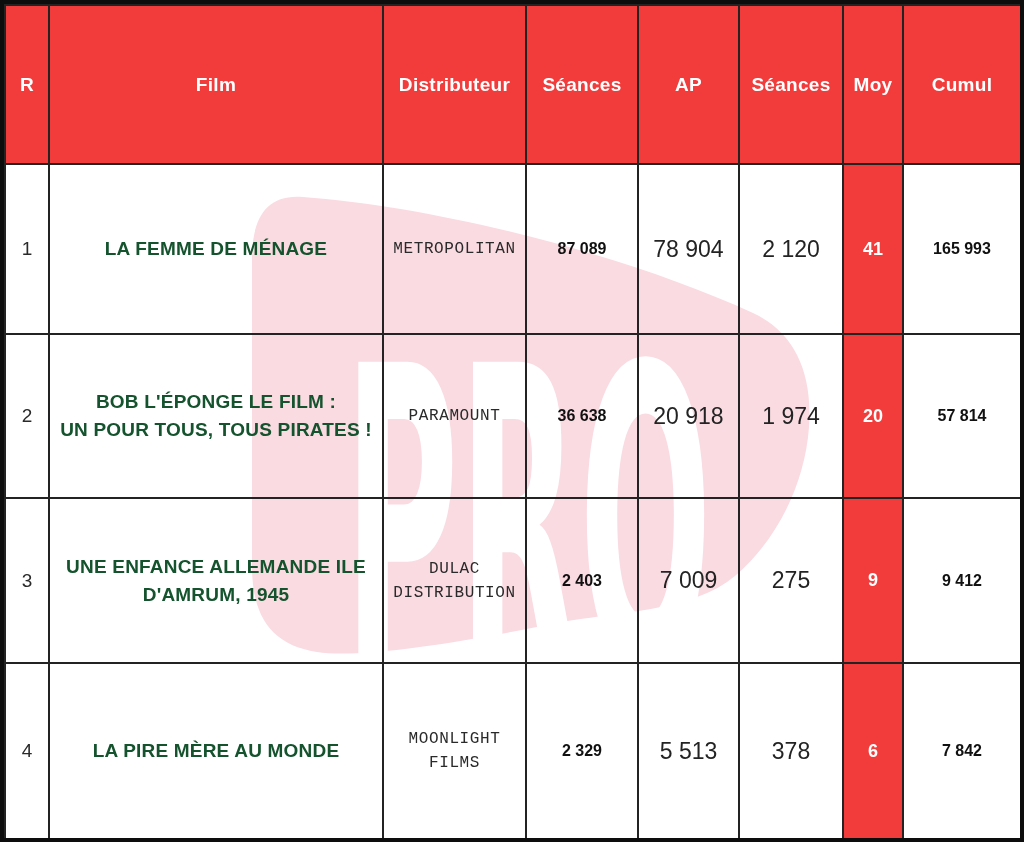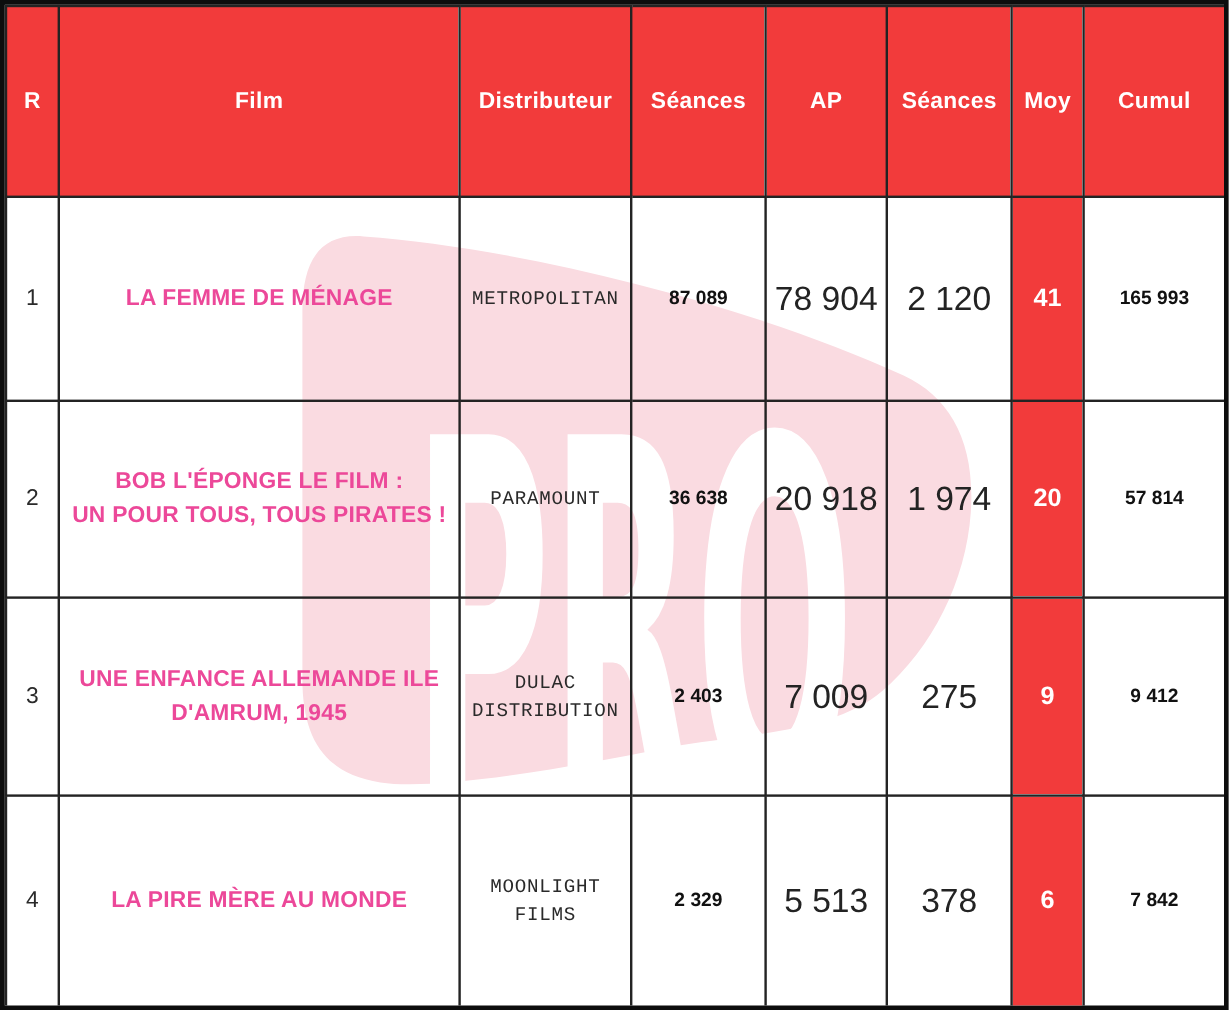--- a/index.html
+++ b/index.html
@@ -30,30 +30,30 @@
   tr.r0{height:170px;}
   tr.r1{height:164px;}
   tr.r2{height:165px;}
   tr.r3{height:176px;}
   .red{background:#F23B3B;}
   th.hcell{
     color:#ffffff;font-size:19px;font-weight:bold;letter-spacing:.3px;
   }
   td.rank{font-size:19px;color:#2a2a2a;font-weight:400;}
   td.film{
-    font-weight:800;font-size:19px;color:#ec4899;
+    font-weight:800;font-size:19px;color:#14532d;
     line-height:1.45;white-space:pre-line;letter-spacing:.2px;
   }
   td.dist{
     font-size:16px;color:#2a2a2a;letter-spacing:.6px;
     line-height:1.5;white-space:pre-line;font-family:Liberation Mono, monospace;
   }
-  td.num{font-size:28px;color:#232323;font-weight:400;}
+  td.num{font-size:23px;color:#232323;font-weight:400;}
   td.numb{font-size:16px;color:#111111;font-weight:800;}
-  td.moy{color:#ffffff;font-size:21px;font-weight:800;}
+  td.moy{color:#ffffff;font-size:18px;font-weight:800;}
 </style>
 </head>
 <body>
 
 <div class="stage">
 
   <svg class="watermark" viewBox="4 4 1016 834" aria-hidden="true">
     <path d="M 303 197
          C 430 206, 620 252, 753 313
          C 792 331, 813 369, 809 427

